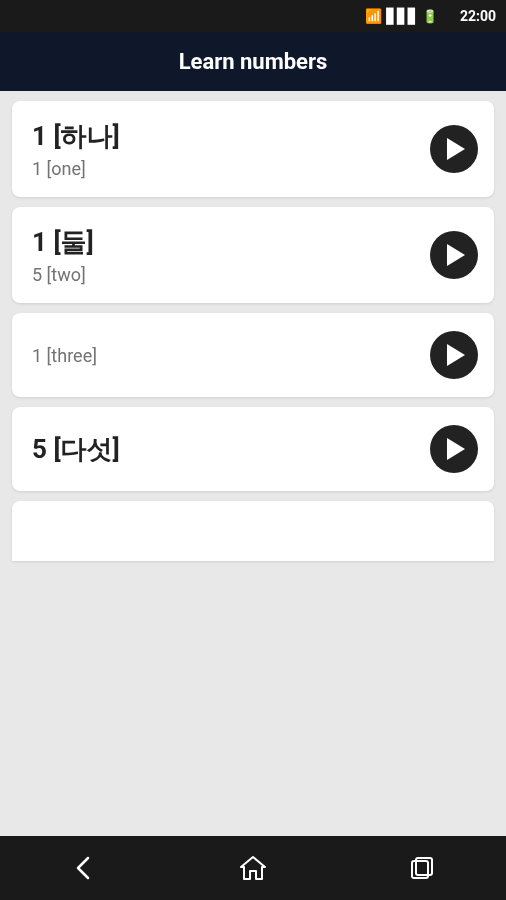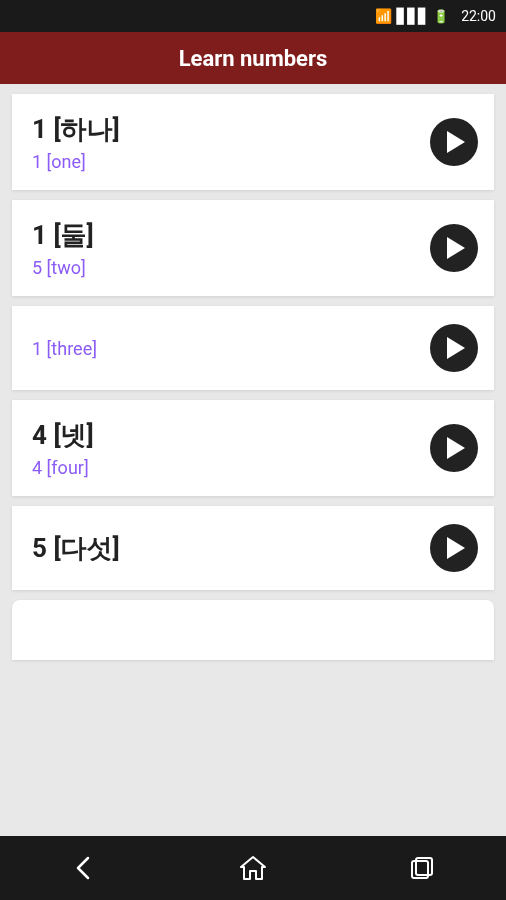--- a/index.html
+++ b/index.html
@@ -28,22 +28,22 @@
       display: flex;
       align-items: center;
       gap: 4px;
       color: white;
       font-size: 13px;
       font-weight: bold;
     }
 
     
     .header {
-      background: #7f1d1d;
-      height: 52px;
+      background: #0f172a;
+      height: 59px;
       display: flex;
       align-items: center;
       justify-content: center;
       flex-shrink: 0;
     }
     .header-title {
       color: white;
       font-size: 22px;
       font-weight: bold;
     }
@@ -55,40 +55,40 @@
       padding: 10px 12px;
       overflow-y: auto;
       display: flex;
       flex-direction: column;
       gap: 10px;
     }
 
     
     .card {
       background: white;
-      border-radius: 0;
+      border-radius: 8px;
       padding: 18px 16px 18px 20px;
       display: flex;
       align-items: center;
       justify-content: space-between;
       box-shadow: 0 1px 3px rgba(0,0,0,0.1);
     }
     .card-text {
       display: flex;
       flex-direction: column;
       gap: 4px;
     }
     .card-korean {
       font-size: 26px;
       font-weight: bold;
       color: #222;
     }
     .card-english {
       font-size: 18px;
-      color: #8b5cf6;
+      color: #737373;
     }
 
     
     .play-button {
       width: 48px;
       height: 48px;
       background: #222;
       border-radius: 50%;
       display: flex;
       align-items: center;
@@ -148,21 +148,21 @@
     }
   </style>
 </head>
 <body>
 
 <div class="status-bar">
   <div class="status-bar-right">
     <span style="color:white;font-size:14px;">📶</span>
     <span style="color:white;font-size:14px;">▋▋▋</span>
     <span style="color:white;font-size:13px;">🔋</span>
-    <span style="color:white;font-size:14px;font-weight:normal;margin-left:8px;">22:00</span>
+    <span style="color:white;font-size:14px;font-weight:bold;margin-left:17px;">22:00</span>
   </div>
 </div>
 
 <div class="header">
   <span class="header-title">Learn numbers</span>
 </div>
 
 <div class="content">
 
   <div class="card">
@@ -187,29 +187,20 @@
 
   <div class="card">
     <div class="card-text">
       <span class="card-english">1 [three]</span>
     </div>
     <div class="play-button">
       <div class="play-icon"></div>
     </div>
   </div>
 
-  <div class="card">
-    <div class="card-text">
-      <span class="card-korean">4 [넷]</span>
-      <span class="card-english">4 [four]</span>
-    </div>
-    <div class="play-button">
-      <div class="play-icon"></div>
-    </div>
-  </div>
 
   <div class="card">
     <div class="card-text">
       <span class="card-korean">5 [다섯]</span>
     </div>
     <div class="play-button">
       <div class="play-icon"></div>
     </div>
   </div>
 

